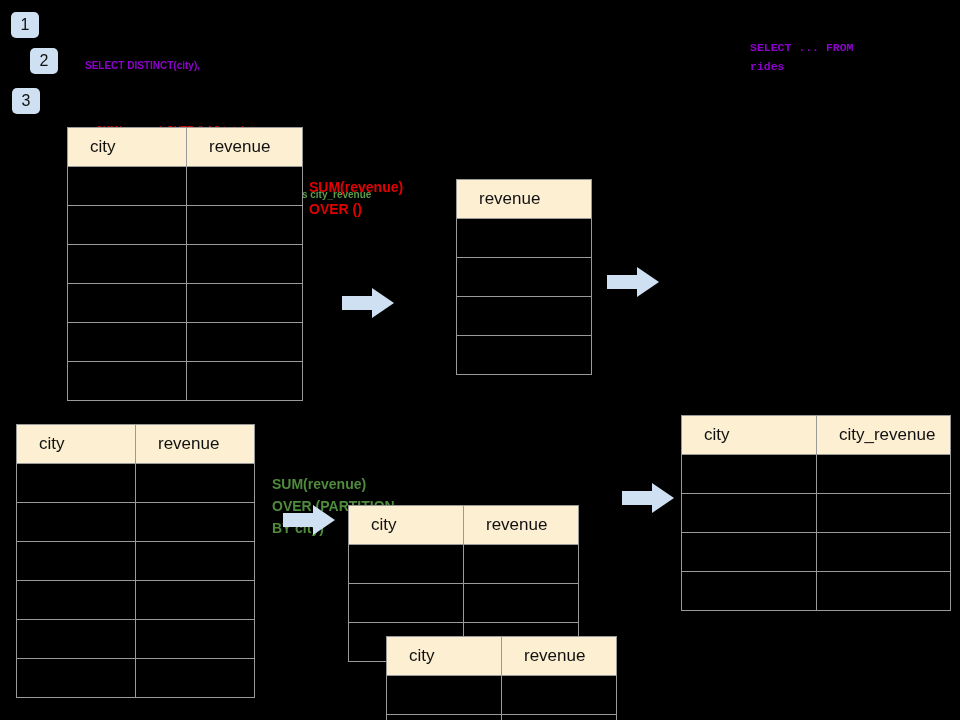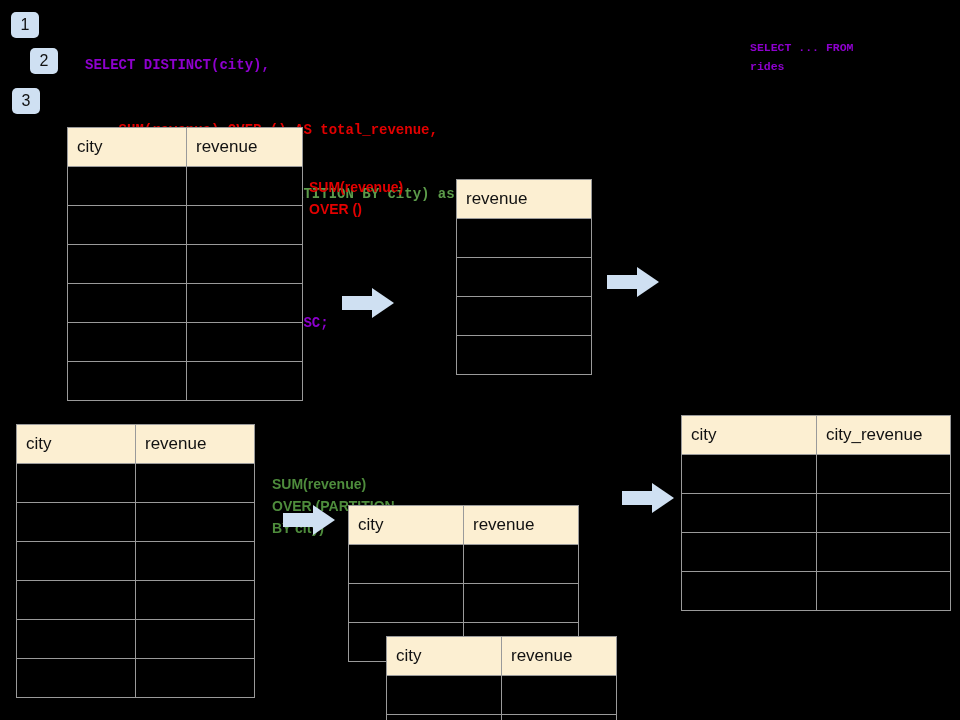--- a/index.html
+++ b/index.html
@@ -26,23 +26,23 @@
     font-size: 16px;
     line-height: 26px;
     text-align: center;
     width: 28px;
     height: 26px;
   }
 
   
   .sql {
     position: absolute;
-    font-family: Liberation Mono, monospace;
+    font-family: Liberation Sans, sans-serif;
     font-weight: bold;
-    font-size: 14px;
+    font-size: 10px;
     line-height: 21.5px;
     white-space: pre;
     letter-spacing: 0px;
   }
   .sql .kw      { color: #8E00CE; }
   .sql .red     { color: #E30000; }
   .sql .green   { color: #5C9B4A; }
 
   .sidelabel {
     position: absolute;
@@ -81,21 +81,21 @@
     height: 38px;
   }
   .tbl th {
     border: 1px solid #9a9a9a;
     background: #fcefd2;
     color: #111111;
     font-family: "Liberation Sans", sans-serif;
     font-weight: normal;
     font-size: 17px;
     text-align: left;
-    padding: 0 0 0 9px;
+    padding: 0 0 0 22px;
     height: 38px;
   }
 
   
   .arrow {
     position: absolute;
     width: 52px;
     height: 30px;
   }
   .arrow .shaft {

